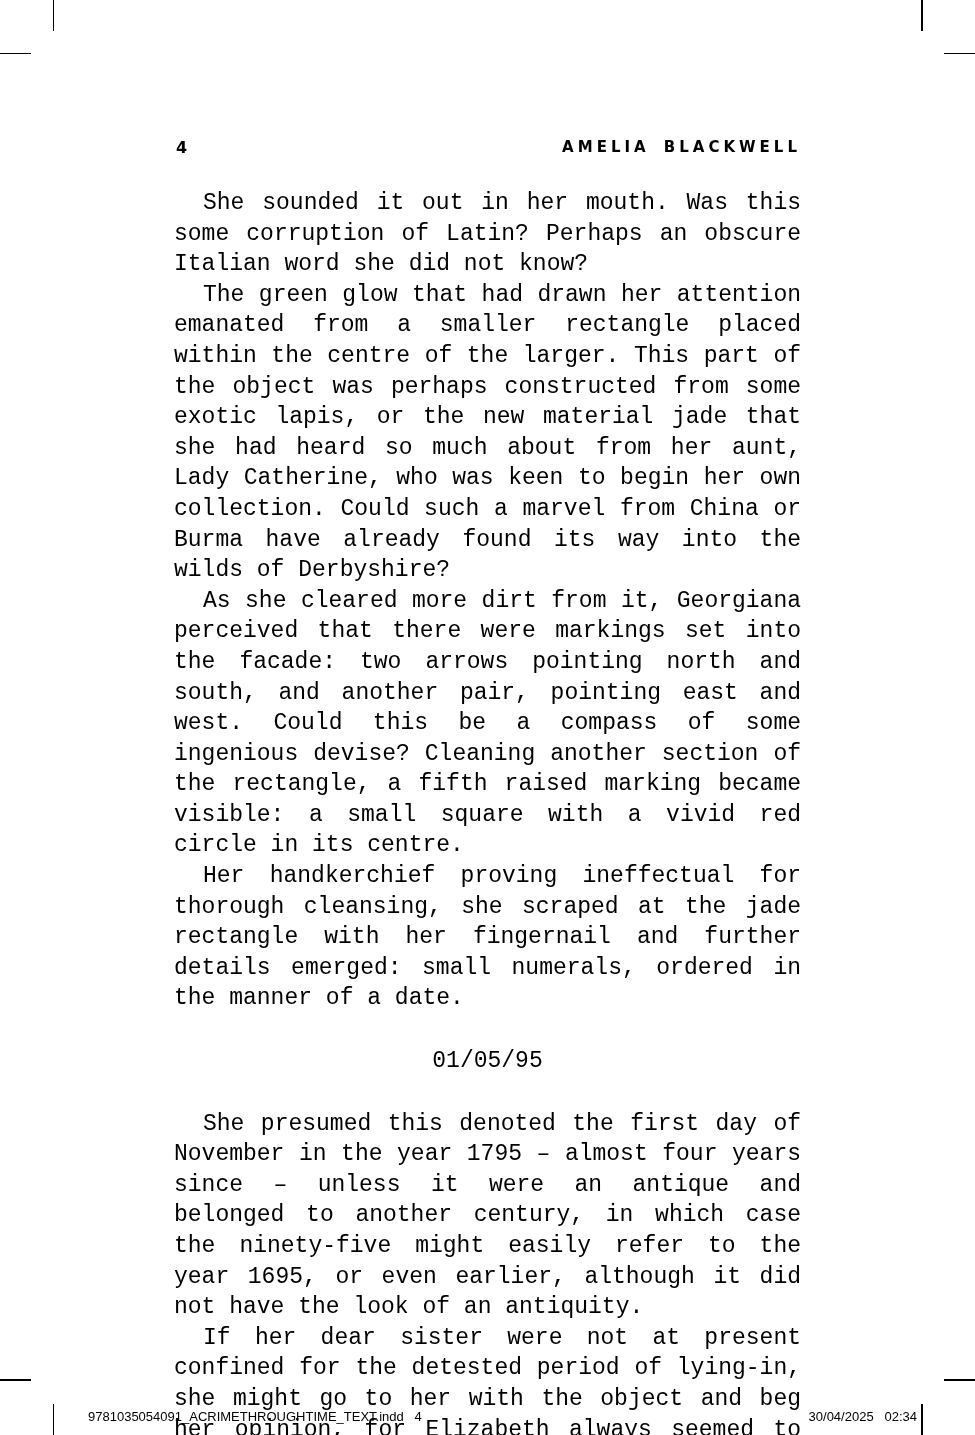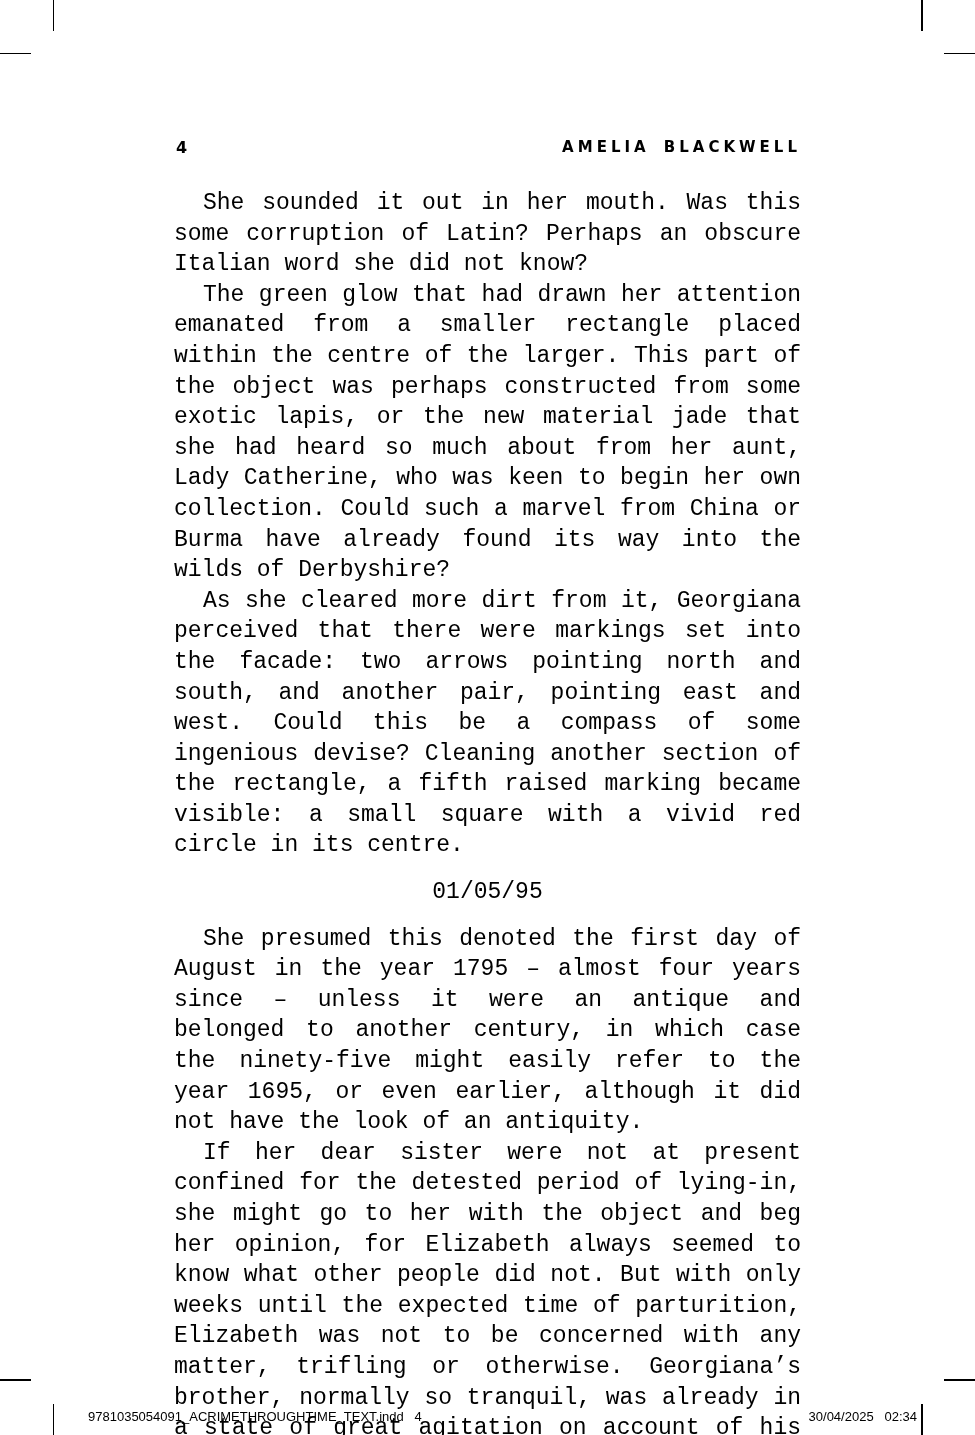--- a/index.html
+++ b/index.html
@@ -73,21 +73,21 @@
   .text-block p {
     margin: 0;
     font-size: 23px;
     line-height: 30.6px;
     text-align: justify;
     text-indent: 29px;
   }
   .text-block p.date-line {
     text-align: center;
     text-indent: 0;
-    margin: 16px 0;
+    margin: 32px 0;
   }
 
   
   .proof-footer {
     position: absolute;
     left: 75px;
     top: 1410px;
     width: 842px;
     display: flex;
     justify-content: space-between;
@@ -114,22 +114,23 @@
 
   <div class="running-header">
     <span class="page-number">4</span>
     <span class="running-head">AMELIA BLACKWELL</span>
   </div>
 
   <div class="text-block">
     <p>She sounded it out in her mouth. Was this some corruption of Latin? Perhaps an obscure Italian word she did not know?</p>
     <p>The green glow that had drawn her attention emanated from a smaller rectangle placed within the centre of the larger. This part of the object was perhaps constructed from some exotic lapis, or the new material jade that she had heard so much about from her aunt, Lady Catherine, who was keen to begin her own collection. Could such a marvel from China or Burma have already found its way into the wilds of Derbyshire?</p>
     <p>As she cleared more dirt from it, Georgiana perceived that there were markings set into the facade: two arrows pointing north and south, and another pair, pointing east and west. Could this be a compass of some ingenious devise? Cleaning another section of the rectangle, a fifth raised marking became visible: a small square with a vivid red circle in its centre.</p>
+    <p>Her handkerchief proving ineffectual for thorough cleansing, she scraped at the jade rectangle with her fingernail and further details emerged: small numerals, ordered in the manner of a date.</p>
     <p class="date-line">01/05/95</p>
-    <p>She presumed this denoted the first day of August in the year 1795 – almost four years since – unless it were an antique and belonged to another century, in which case the ninety-five might easily refer to the year 1695, or even earlier, although it did not have the look of an antiquity.</p>
+    <p>She presumed this denoted the first day of November in the year 1795 – almost four years since – unless it were an antique and belonged to another century, in which case the ninety-five might easily refer to the year 1695, or even earlier, although it did not have the look of an antiquity.</p>
     <p>If her dear sister were not at present confined for the detested period of lying-in, she might go to her with the object and beg her opinion, for Elizabeth always seemed to know what other people did not. But with only weeks until the expected time of parturition, Elizabeth was not to be concerned with any matter, trifling or otherwise. Georgiana’s brother, normally so tranquil, was already in a state of great agitation on account of his wife’s health, and she could not</p>
   </div>
 
   <div class="proof-footer">
     <span>9781035054091_ACRIMETHROUGHTIME_TEXT.indd   4</span>
     <span>30/04/2025   02:34</span>
   </div>
 
 </div>
 

